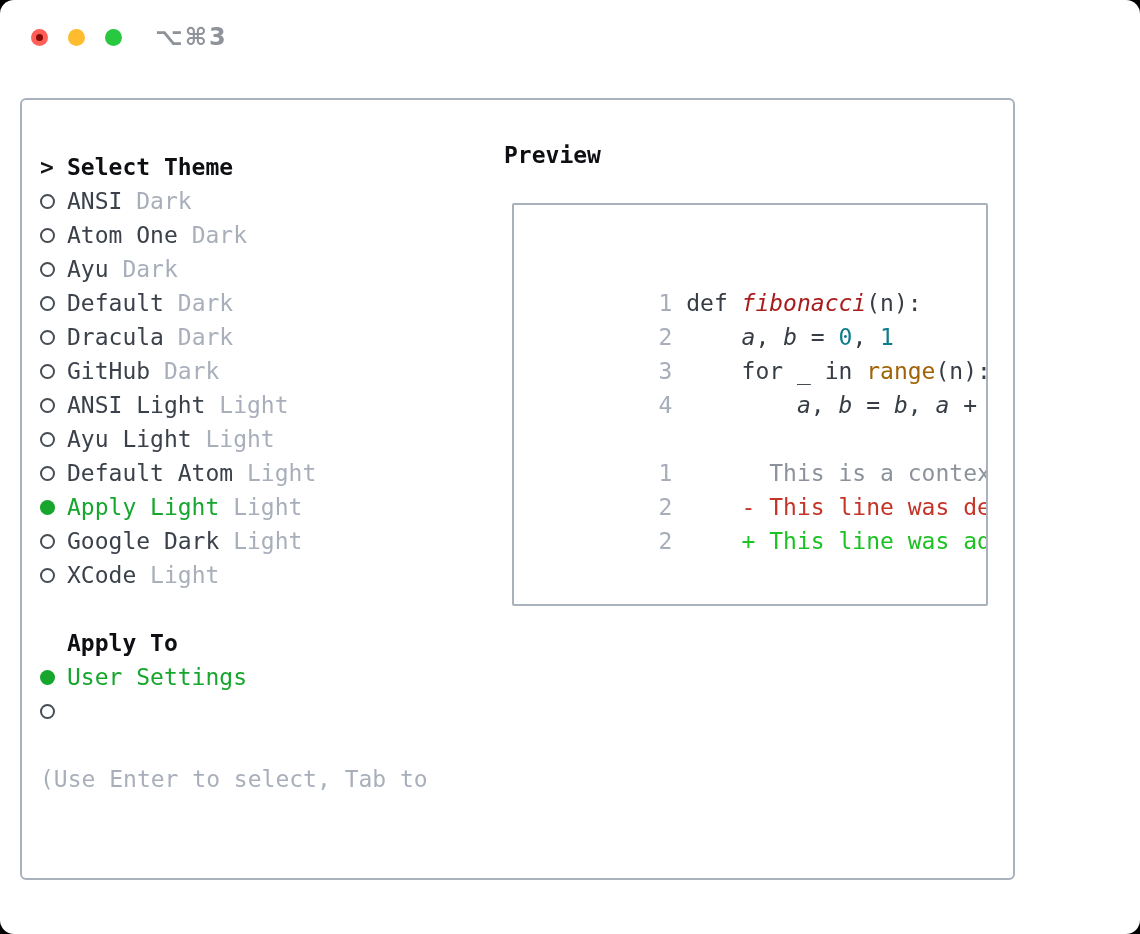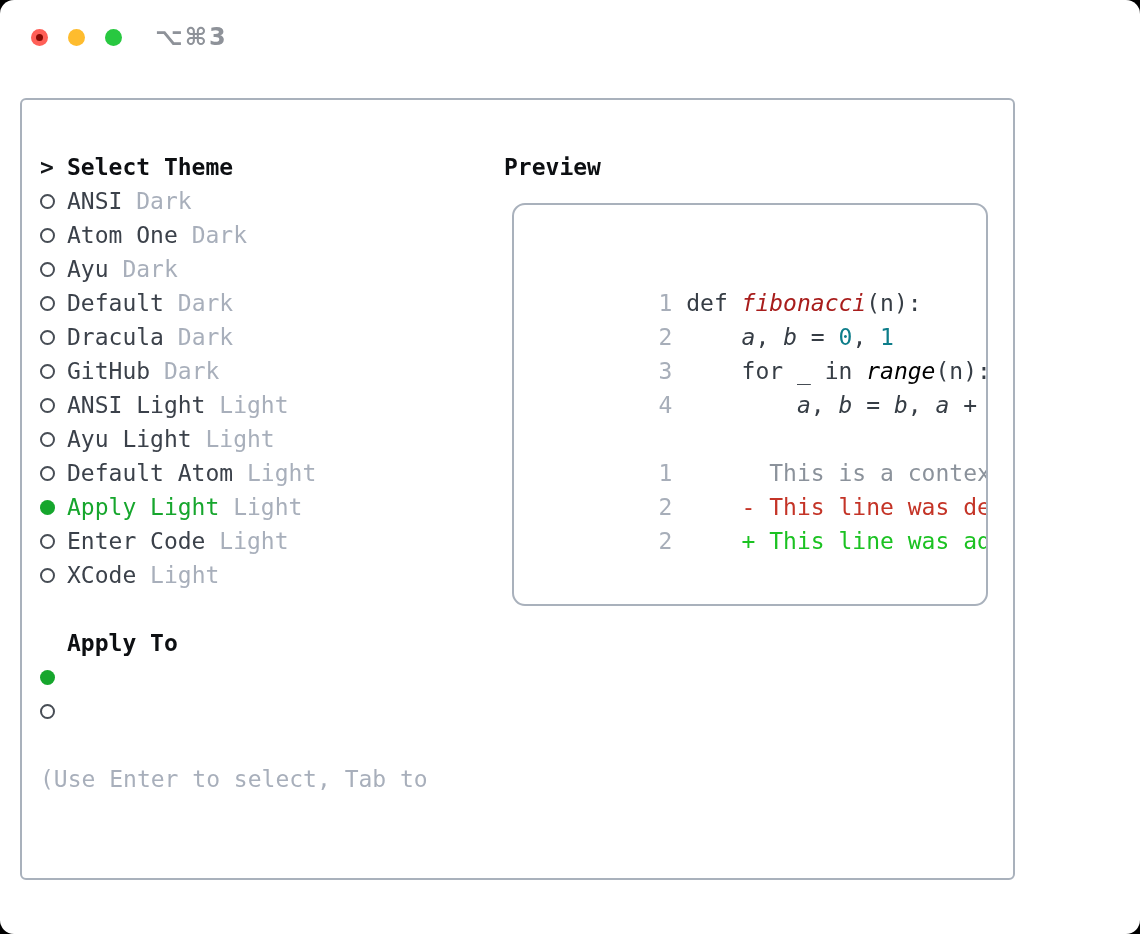--- a/index.html
+++ b/index.html
@@ -32,31 +32,31 @@
   .chev{font-weight:bold;color:#14171a;font-size:23px;line-height:1;}
   .ring{width:11px;height:11px;border:2px solid #474d55;border-radius:50%;}
   .dot{width:15px;height:15px;border-radius:50%;background:#16a62d;}
   .t-name{color:#3b414a;}
   .row.selected .t-name{color:#16a62d;}
   .t-variant{color:#a8afbb;margin-left:1ch;}
   .hdr{font-weight:bold;color:#0d0f12;}
   .hint{height:34px;line-height:34px;font-size:23px;color:#a8afbb;white-space:pre;}
 
   
-  .preview-title{position:absolute;left:482px;top:50px;}
+  .preview-title{position:absolute;left:482px;top:38px;}
   .preview-box{position:absolute;left:490px;top:103px;width:476px;height:403px;
-               border:2px solid #a9b1bc;border-radius:13px;box-sizing:border-box;
+               border:2px solid #a9b1bc;border-radius:2px;box-sizing:border-box;
                padding:47px 0 0 6px;overflow:hidden;background:#fff;}
   .codeline{height:34px;line-height:34px;font-size:23px;white-space:pre;}
   .linenum{color:#a7aeb9;margin-right:1ch;}
   .c-code{color:#363d45;}
   .c-func{color:#a81d1c;font-style:italic;}
   .c-var{color:#363d45;font-style:italic;}
   .c-num{color:#0d7d8a;}
-  .c-builtin{color:#000000;font-style:italic;}
+  .c-builtin{color:#a16207;}
   .d-ctx{color:#8b929b;}
   .d-del{color:#c43427;}
   .d-add{color:#1bc222;}
 </style>
 </head>
 <body>
 
 <div class="stage">
   <div class="window">
 
@@ -123,37 +123,38 @@
           <span class="t-name">Default Atom</span>
           <span class="t-variant">Light</span>
         </div>
         <div class="row selected">
           <span class="marker"><span class="dot"></span></span>
           <span class="t-name">Apply Light</span>
           <span class="t-variant">Light</span>
         </div>
         <div class="row">
           <span class="marker"><span class="ring"></span></span>
-          <span class="t-name">Enter Code</span>
+          <span class="t-name">Google Dark</span>
           <span class="t-variant">Light</span>
         </div>
         <div class="row">
           <span class="marker"><span class="ring"></span></span>
           <span class="t-name">XCode</span>
           <span class="t-variant">Light</span>
         </div>
 
         <div class="spacer"></div>
 
         <div class="row">
           <span class="marker"></span>
           <span class="hdr">Apply To</span>
         </div>
         <div class="row selected">
           <span class="marker"><span class="dot"></span></span>
+          <span class="t-name">User Settings</span>
         </div>
         <div class="row">
           <span class="marker"><span class="ring"></span></span>
         </div>
 
         <div class="spacer"></div>
 
         <div class="hint">(Use Enter to select, Tab to</div>
       </div>
 

